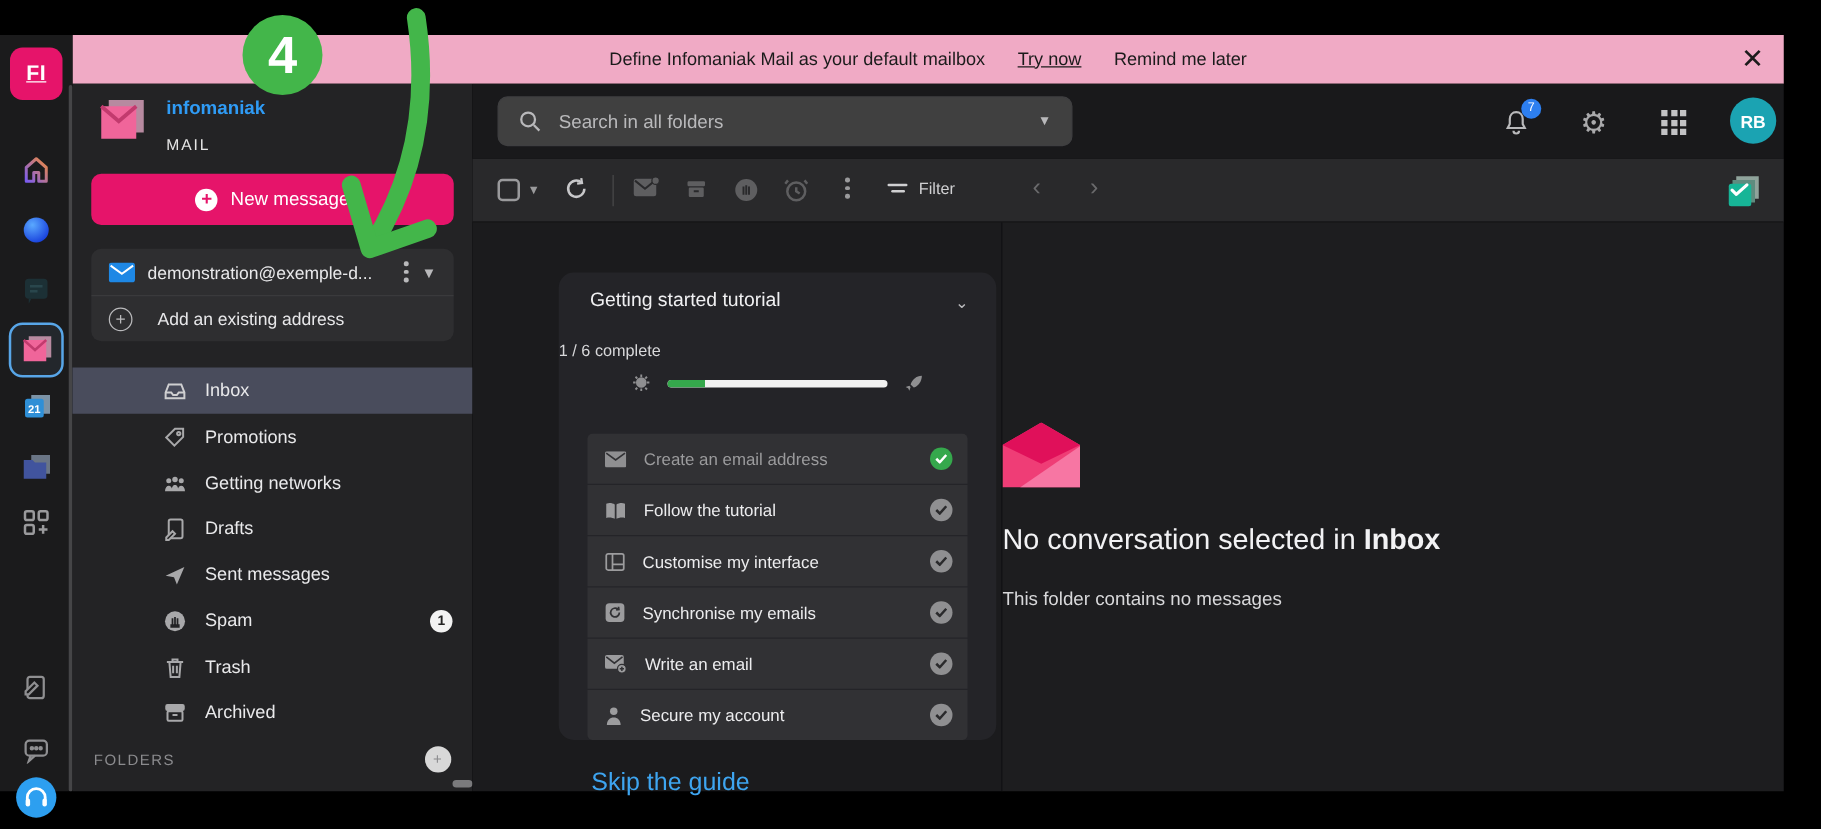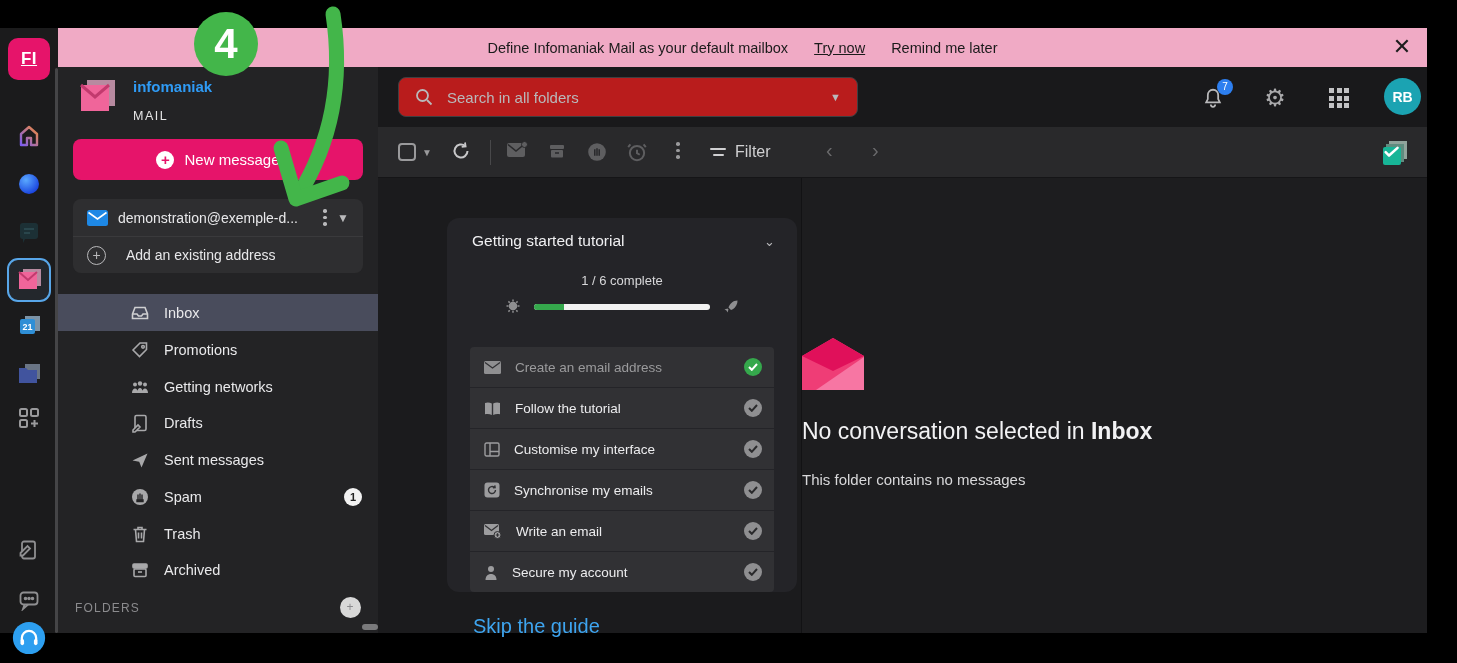--- a/index.html
+++ b/index.html
@@ -64,21 +64,21 @@
     justify-content:space-between; align-items:center; }
   #folders-head span { color:#8b8b8e; font-size:12px; letter-spacing:1.2px; }
   #folders-add { width:21px; height:21px; border-radius:50%; background:#d8d8d8;
     color:#222; font-size:16px; line-height:20px; text-align:center; cursor:pointer; }
   #sb-scroll { position:absolute; left:304px; top:557px; width:16px; height:6px;
     border-radius:3px; background:#7a7a7c; }
 
   
   #header { left:378px; top:67px; width:1049px; height:60px; background:#19191b; }
   #search { position:absolute; left:20px; top:10px; width:460px; height:40px;
-    background:#b91c1c; border:1px solid #3f3f41; border-radius:8px; display:flex;
+    background:#404040; border:1px solid #3f3f41; border-radius:8px; display:flex;
     align-items:center; padding:0 16px; gap:14px; }
   #search input { flex:1; background:transparent; border:none; outline:none;
     color:#e6e6e8; font-size:15px; font-family:inherit; }
   #search input::placeholder { color:#b9b9bb; }
   .hdr-ic { position:absolute; top:18px; width:26px; height:26px; display:flex;
     align-items:center; justify-content:center; cursor:pointer; color:#b0b0b2; }
   #bell-badge { position:absolute; right:-7px; top:-6px; width:16px; height:16px;
     border-radius:50%; background:var(--badge-blue,#2d7ff0); color:#fff; font-size:10px;
     line-height:16px; text-align:center; }
   #grid-ic { display:grid; grid-template-columns:repeat(3,5px); gap:2.5px; }
@@ -91,41 +91,41 @@
   
   #toolbar { left:378px; top:127px; width:1049px; height:51px; background:#29292b;
     border-bottom:1px solid #151517; }
   .tb { position:absolute; top:14px; display:flex; align-items:center;
     justify-content:center; cursor:pointer; }
   #tb-check { left:20px; top:16px; width:18px; height:18px; border:2px solid #9a9a9c;
     border-radius:4px; }
   #tb-caret { left:44px; top:20px; color:#9a9a9c; font-size:10px; }
   #tb-divider { left:112px; top:13px; width:1px; height:25px; background:#48484a; cursor:default; }
   .tb-dis { color:#5e5e60; cursor:default; }
-  #tb-filter { left:332px; top:16px; color:#d0d0d2; font-size:16px; gap:9px; }
+  #tb-filter { left:332px; top:16px; color:#d0d0d2; font-size:13px; gap:9px; }
   .fl { display:flex; flex-direction:column; gap:3.5px; }
   .fl i { height:2px; background:#d0d0d2; border-radius:1px; }
   .fl i:nth-child(1){width:16px;} .fl i:nth-child(2){width:11px; margin-left:2.5px;}
   #chev-l { left:448px; } #chev-r { left:494px; }
   .nav-chev { top:12px; font-size:20px; color:#6a6a6c; cursor:default; }
   #tutorial-ic { left:1001px; top:10px; position:absolute; width:32px; height:32px; cursor:pointer; }
 
   
   #listpane { left:378px; top:178px; width:423px; height:455px; background:#1b1b1d; }
   #readpane { left:801px; top:178px; width:626px; height:455px; background:#1d1d1f;
     border-left:1px solid #121214; }
 
   
   #card { position:absolute; left:69px; top:40px; width:350px; height:374px;
     background:#242428; border-radius:12px; }
   #card-title-row { position:absolute; left:25px; right:22px; top:14px; display:flex;
     justify-content:space-between; align-items:center; }
   #card-title { color:#f0f0f2; font-size:15.5px; }
   #card-chev { color:#b9b9bb; font-size:13px; cursor:pointer; }
-  #prog-label { position:absolute; width:100%; top:55px; text-align:center;
+  #prog-label { position:absolute; width:100%; top:55px; text-align:left;
     color:#d8d8da; font-size:13px; }
   #prog-row { position:absolute; left:0; right:0; top:80px; display:flex;
     align-items:center; justify-content:center; gap:12px; }
   #prog-track { width:176px; height:6px; border-radius:3px; background:#f2f2f2;
     overflow:hidden; }
   #prog-fill { height:100%; background:var(--success-green,#35a84c); width:17%; }
   #checklist { position:absolute; left:23px; top:129px; width:304px; display:flex;
     flex-direction:column; gap:1px; }
   .task { height:40px; background:#313134; display:flex; align-items:center;
     padding:0 12px 0 14px; gap:14px; color:#ececee; font-size:13.5px; cursor:pointer; }

